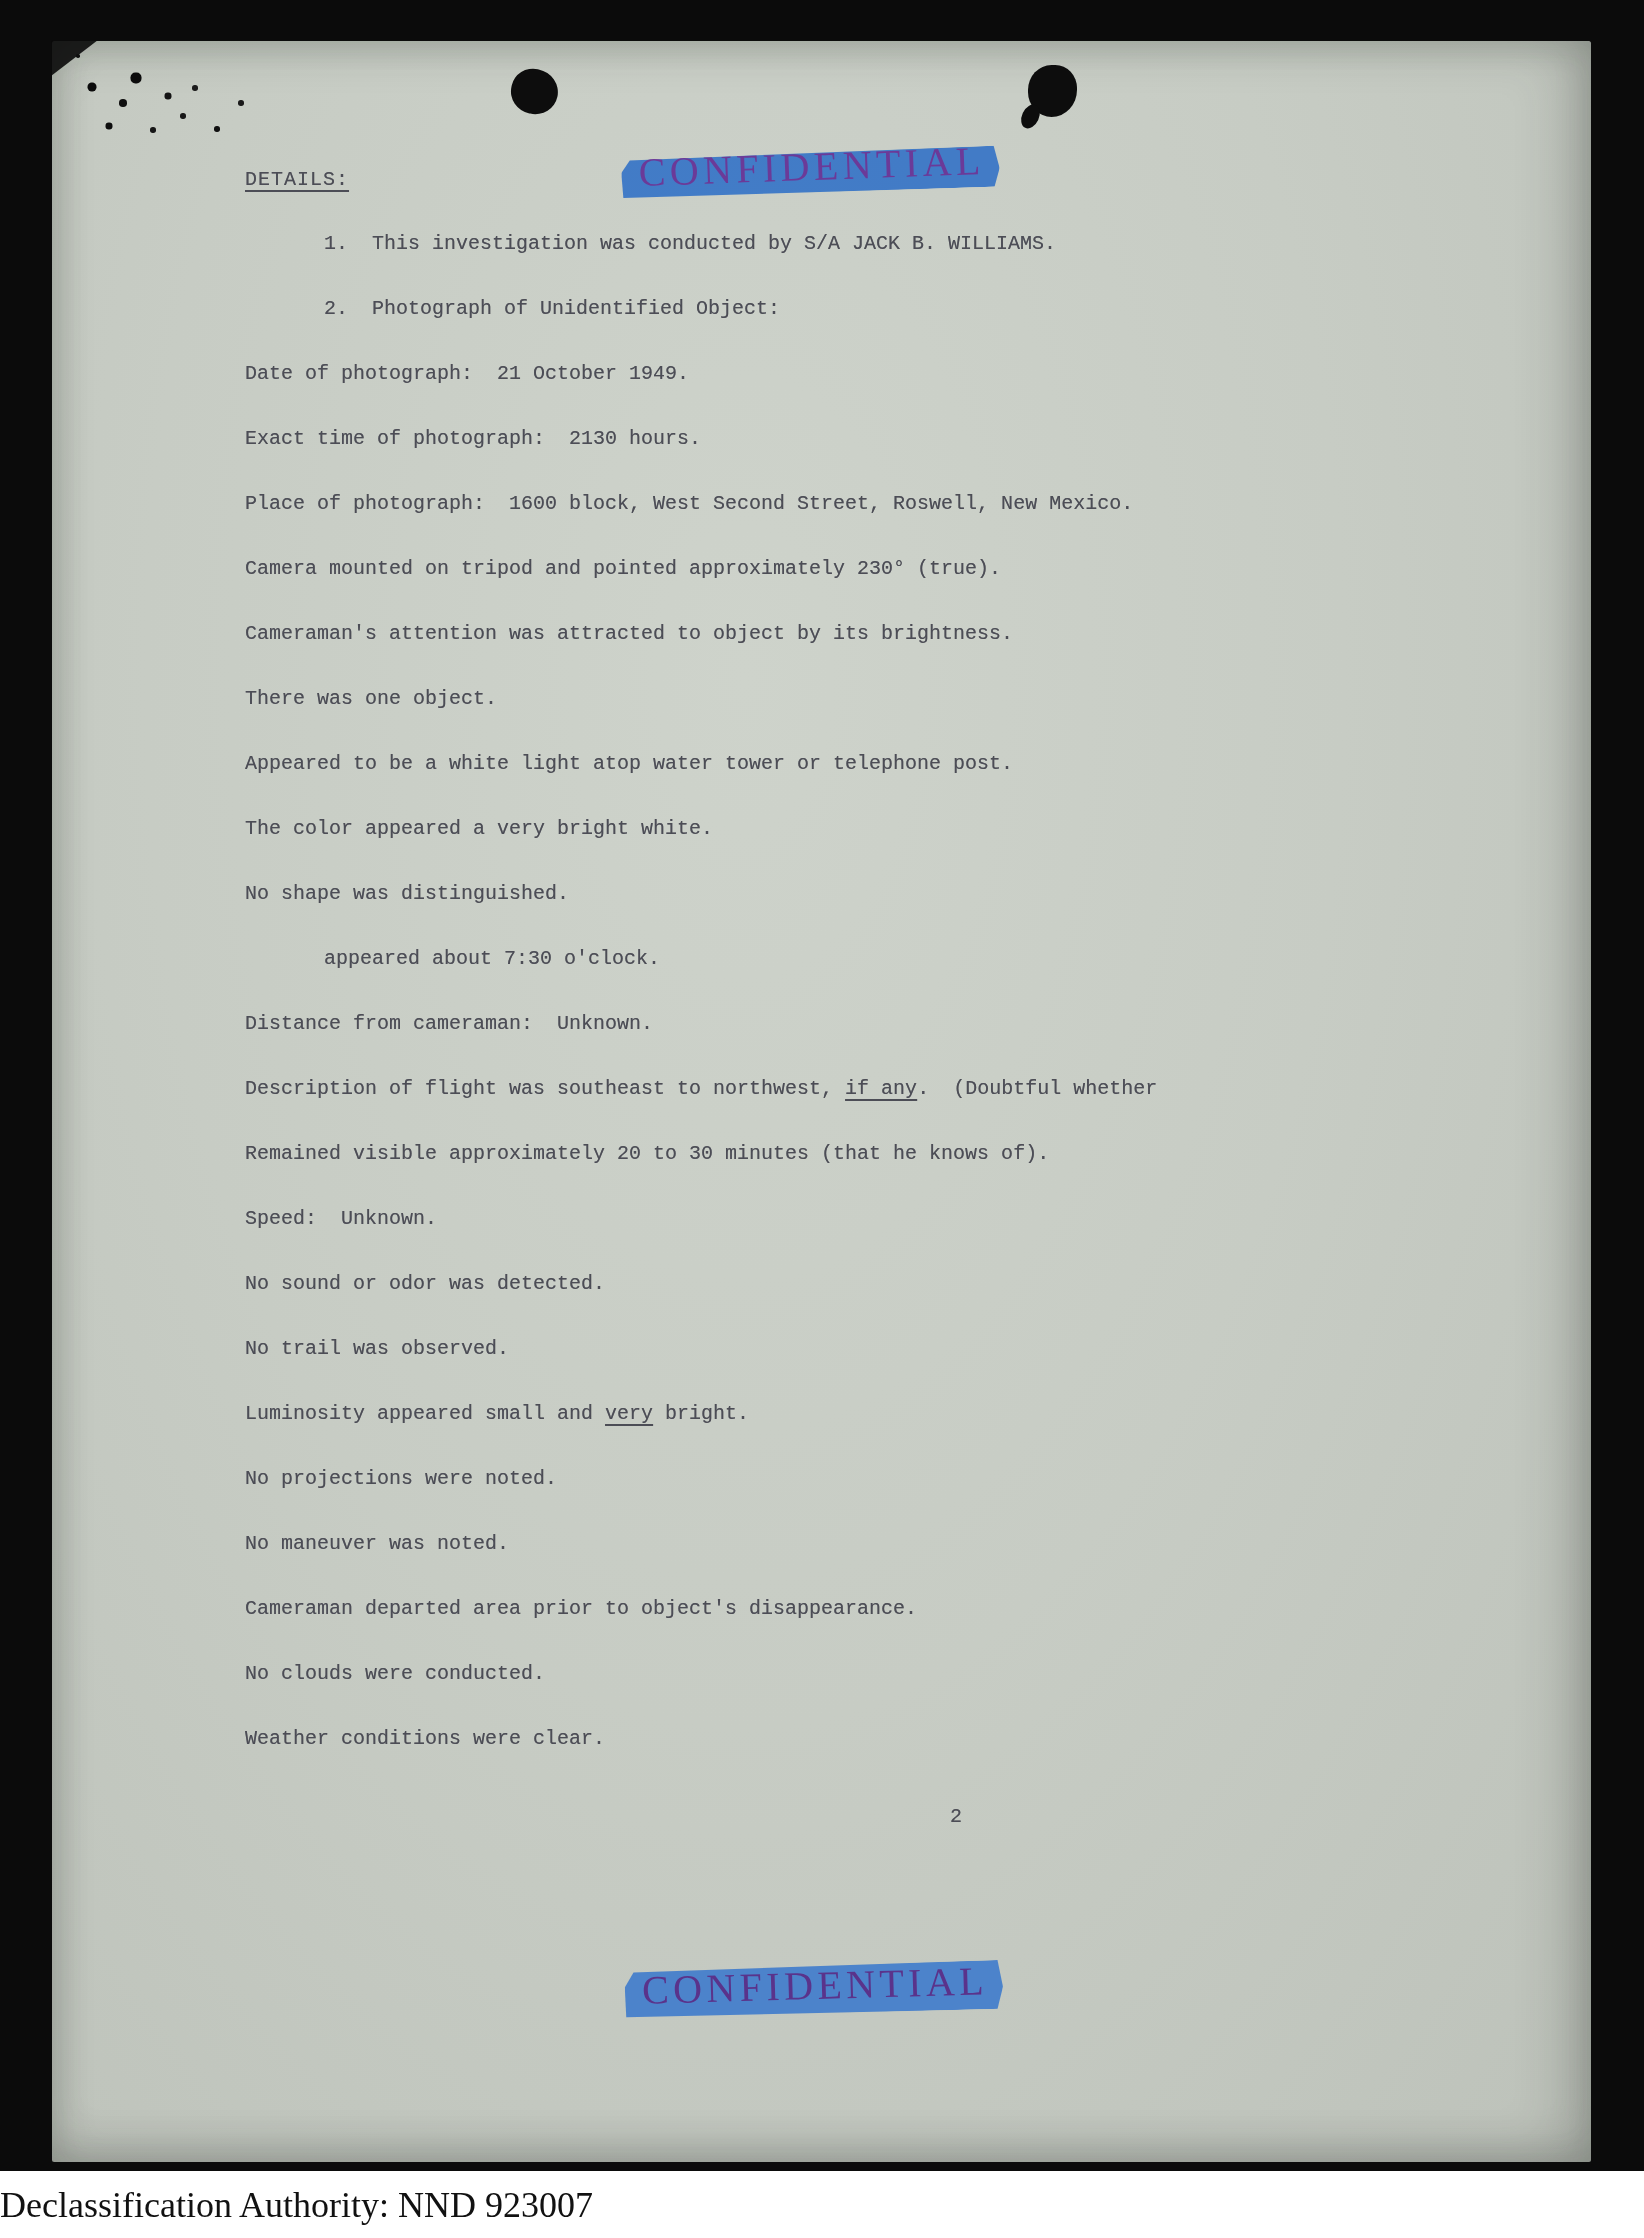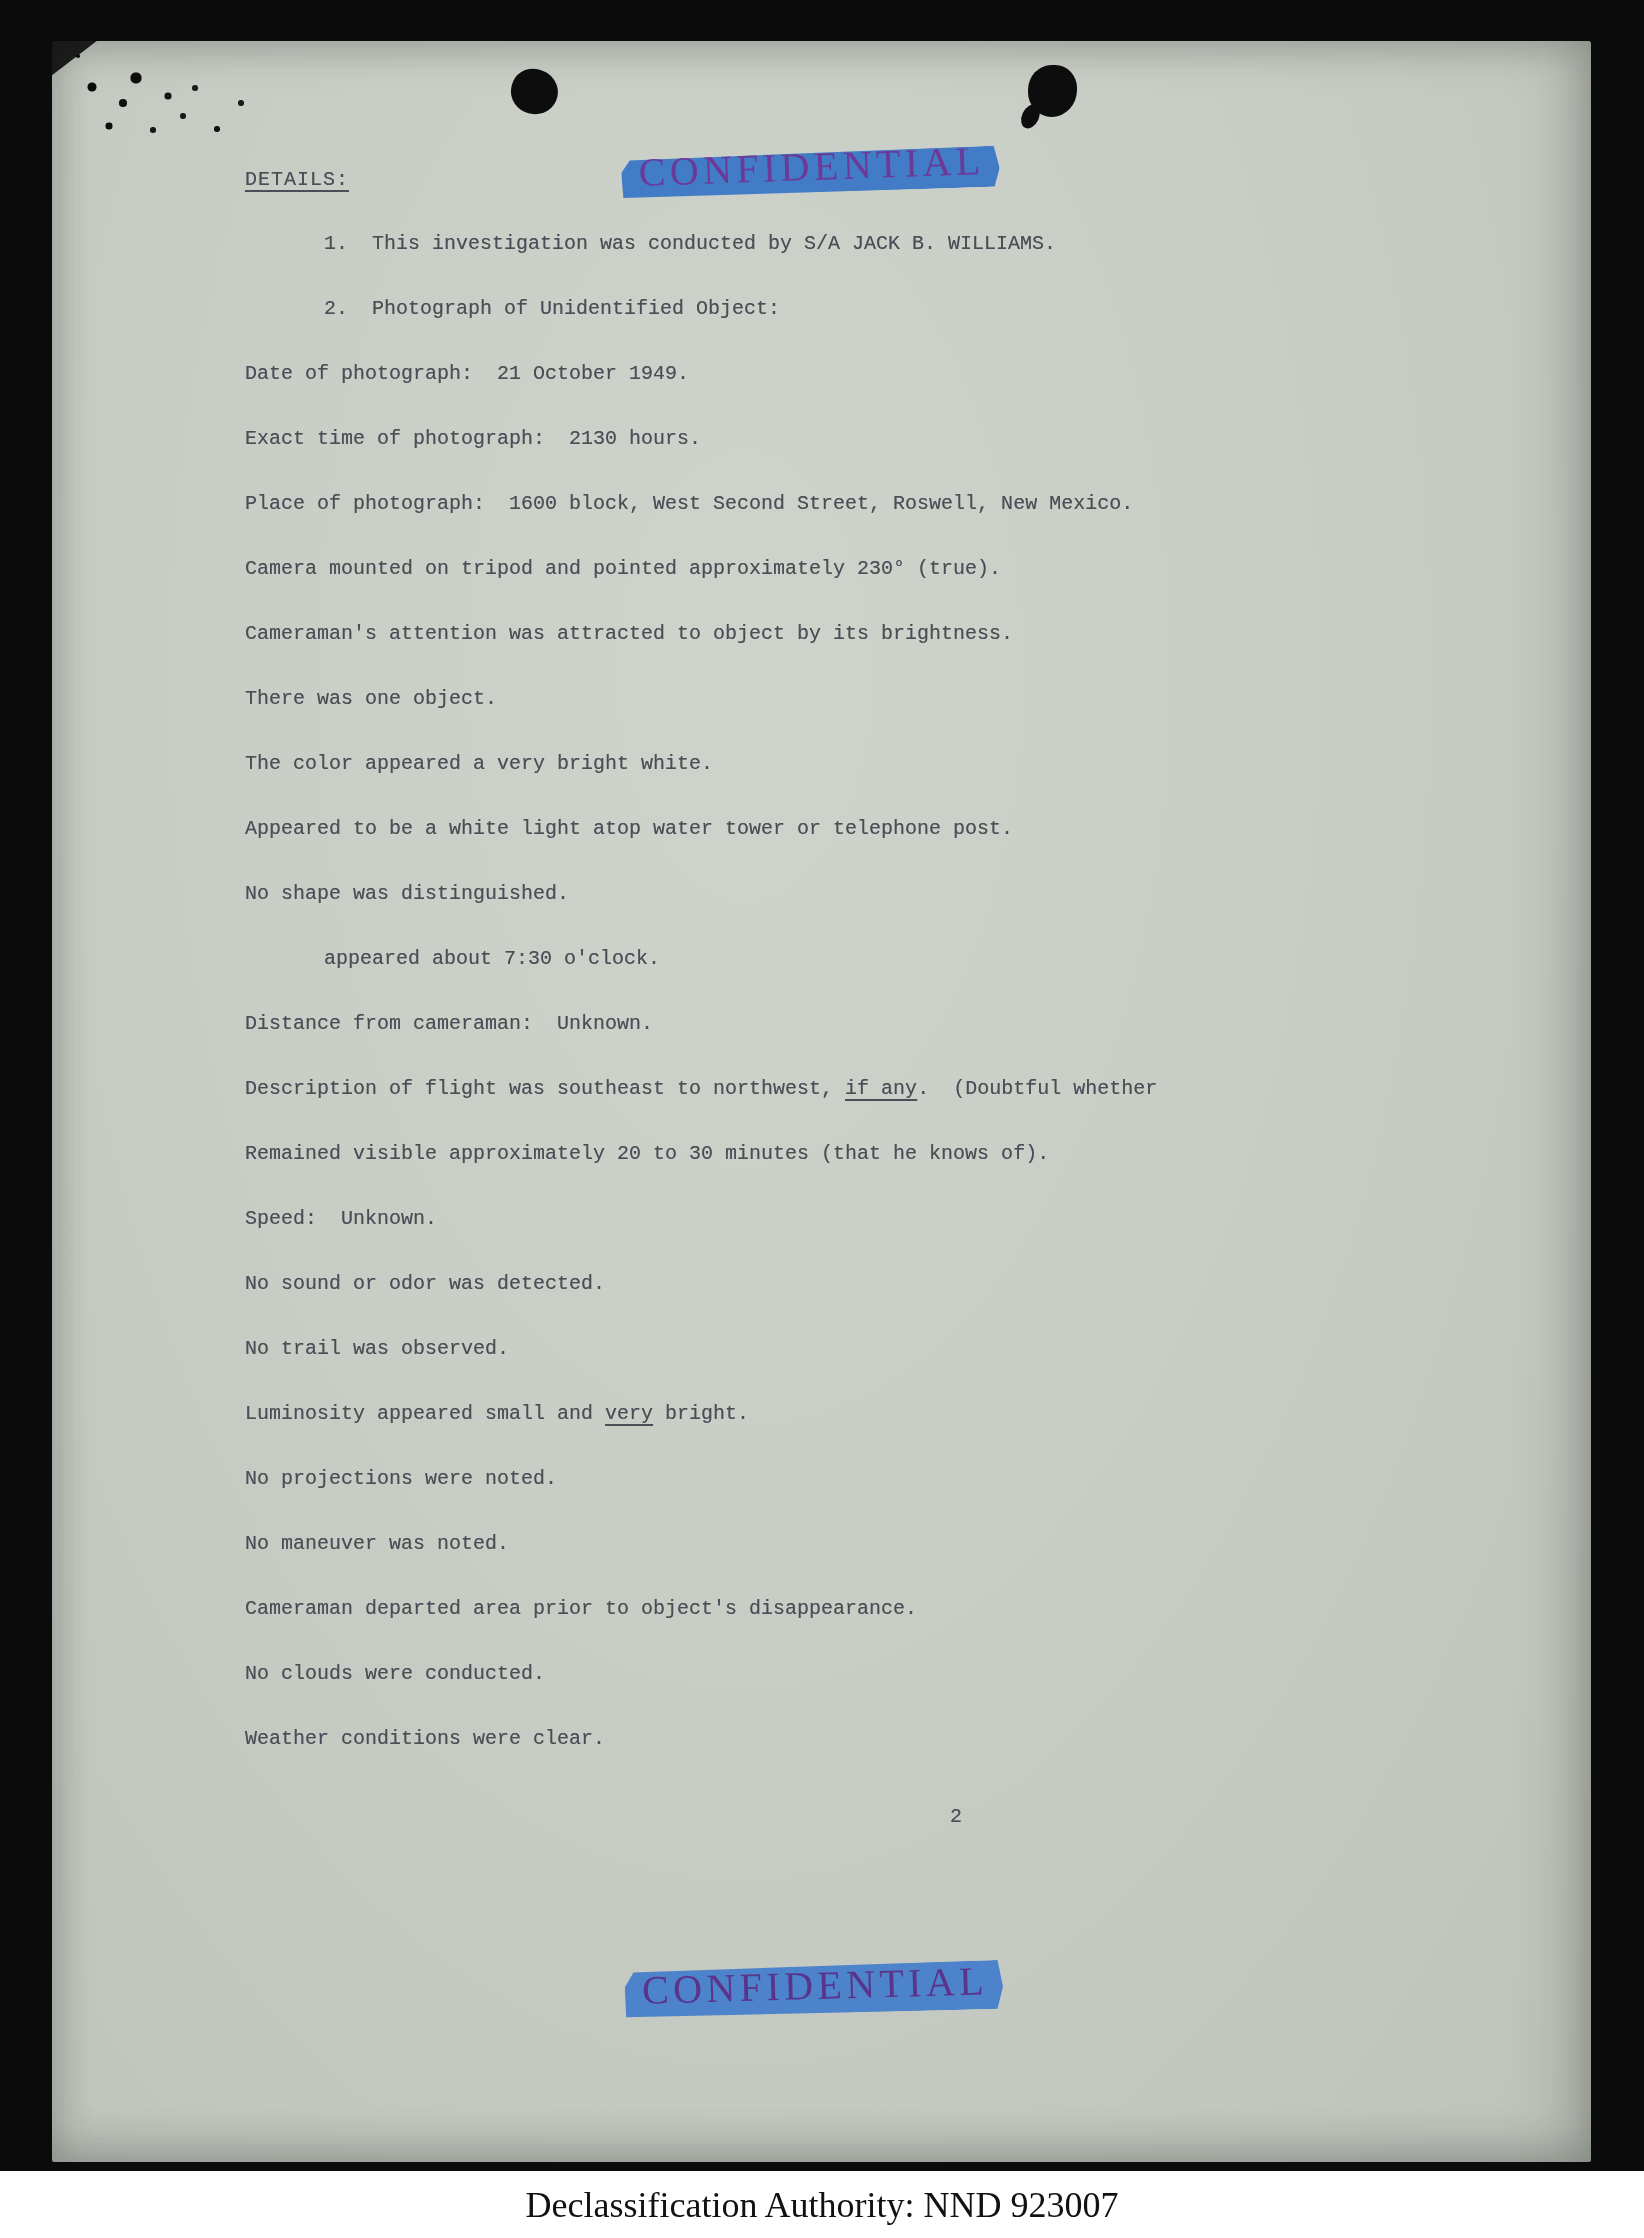--- a/index.html
+++ b/index.html
@@ -80,21 +80,21 @@
   .paragraph { margin-bottom:34px; }
   .line { white-space:pre-wrap; }
   .indent-1 { padding-left:79px; }
   .u { text-decoration:underline; text-underline-offset:5px; text-decoration-thickness:1.5px;font-family:Liberation Mono, monospace; }
   .page-number { margin-top:47px; padding-left:705px; }
 
   
   .footer {
     position:absolute; left:0; bottom:0; width:1644px; height:68px;
     background:#ffffff;
-    display:flex; align-items:center; justify-content:center;
+    display:flex; align-items:center; 
     font-family:"Liberation Serif","DejaVu Serif",serif;
     font-size:36px; color:#111111;
   }
 </style>
 </head>
 <body>
 
 <div class="paper">
   <div class="corner-smudge"></div>
   <div class="specks"></div>
@@ -127,24 +127,24 @@
         <div class="paragraph">
           <div class="line indent-0"><span>Camera mounted on tripod and pointed approximately 230° (true).</span></div>
         </div>
         <div class="paragraph">
           <div class="line indent-0"><span>Cameraman's attention was attracted to object by its brightness.</span></div>
         </div>
         <div class="paragraph">
           <div class="line indent-0"><span>There was one object.</span></div>
         </div>
         <div class="paragraph">
-          <div class="line indent-0"><span>The color appeared a very bright white.</span></div>
+          <div class="line indent-0"><span>Appeared to be a white light atop water tower or telephone post.</span></div>
         </div>
         <div class="paragraph">
-          <div class="line indent-0"><span>Appeared to be a white light atop water tower or telephone post.</span></div>
+          <div class="line indent-0"><span>The color appeared a very bright white.</span></div>
         </div>
         <div class="paragraph">
           <div class="line indent-0"><span>No shape was distinguished.</span></div>
         </div>
         <div class="paragraph">
           <div class="line indent-1"><span>appeared about 7:30 o'clock.</span></div>
         </div>
         <div class="paragraph">
           <div class="line indent-0"><span>Distance from cameraman:  Unknown.</span></div>
         </div>

